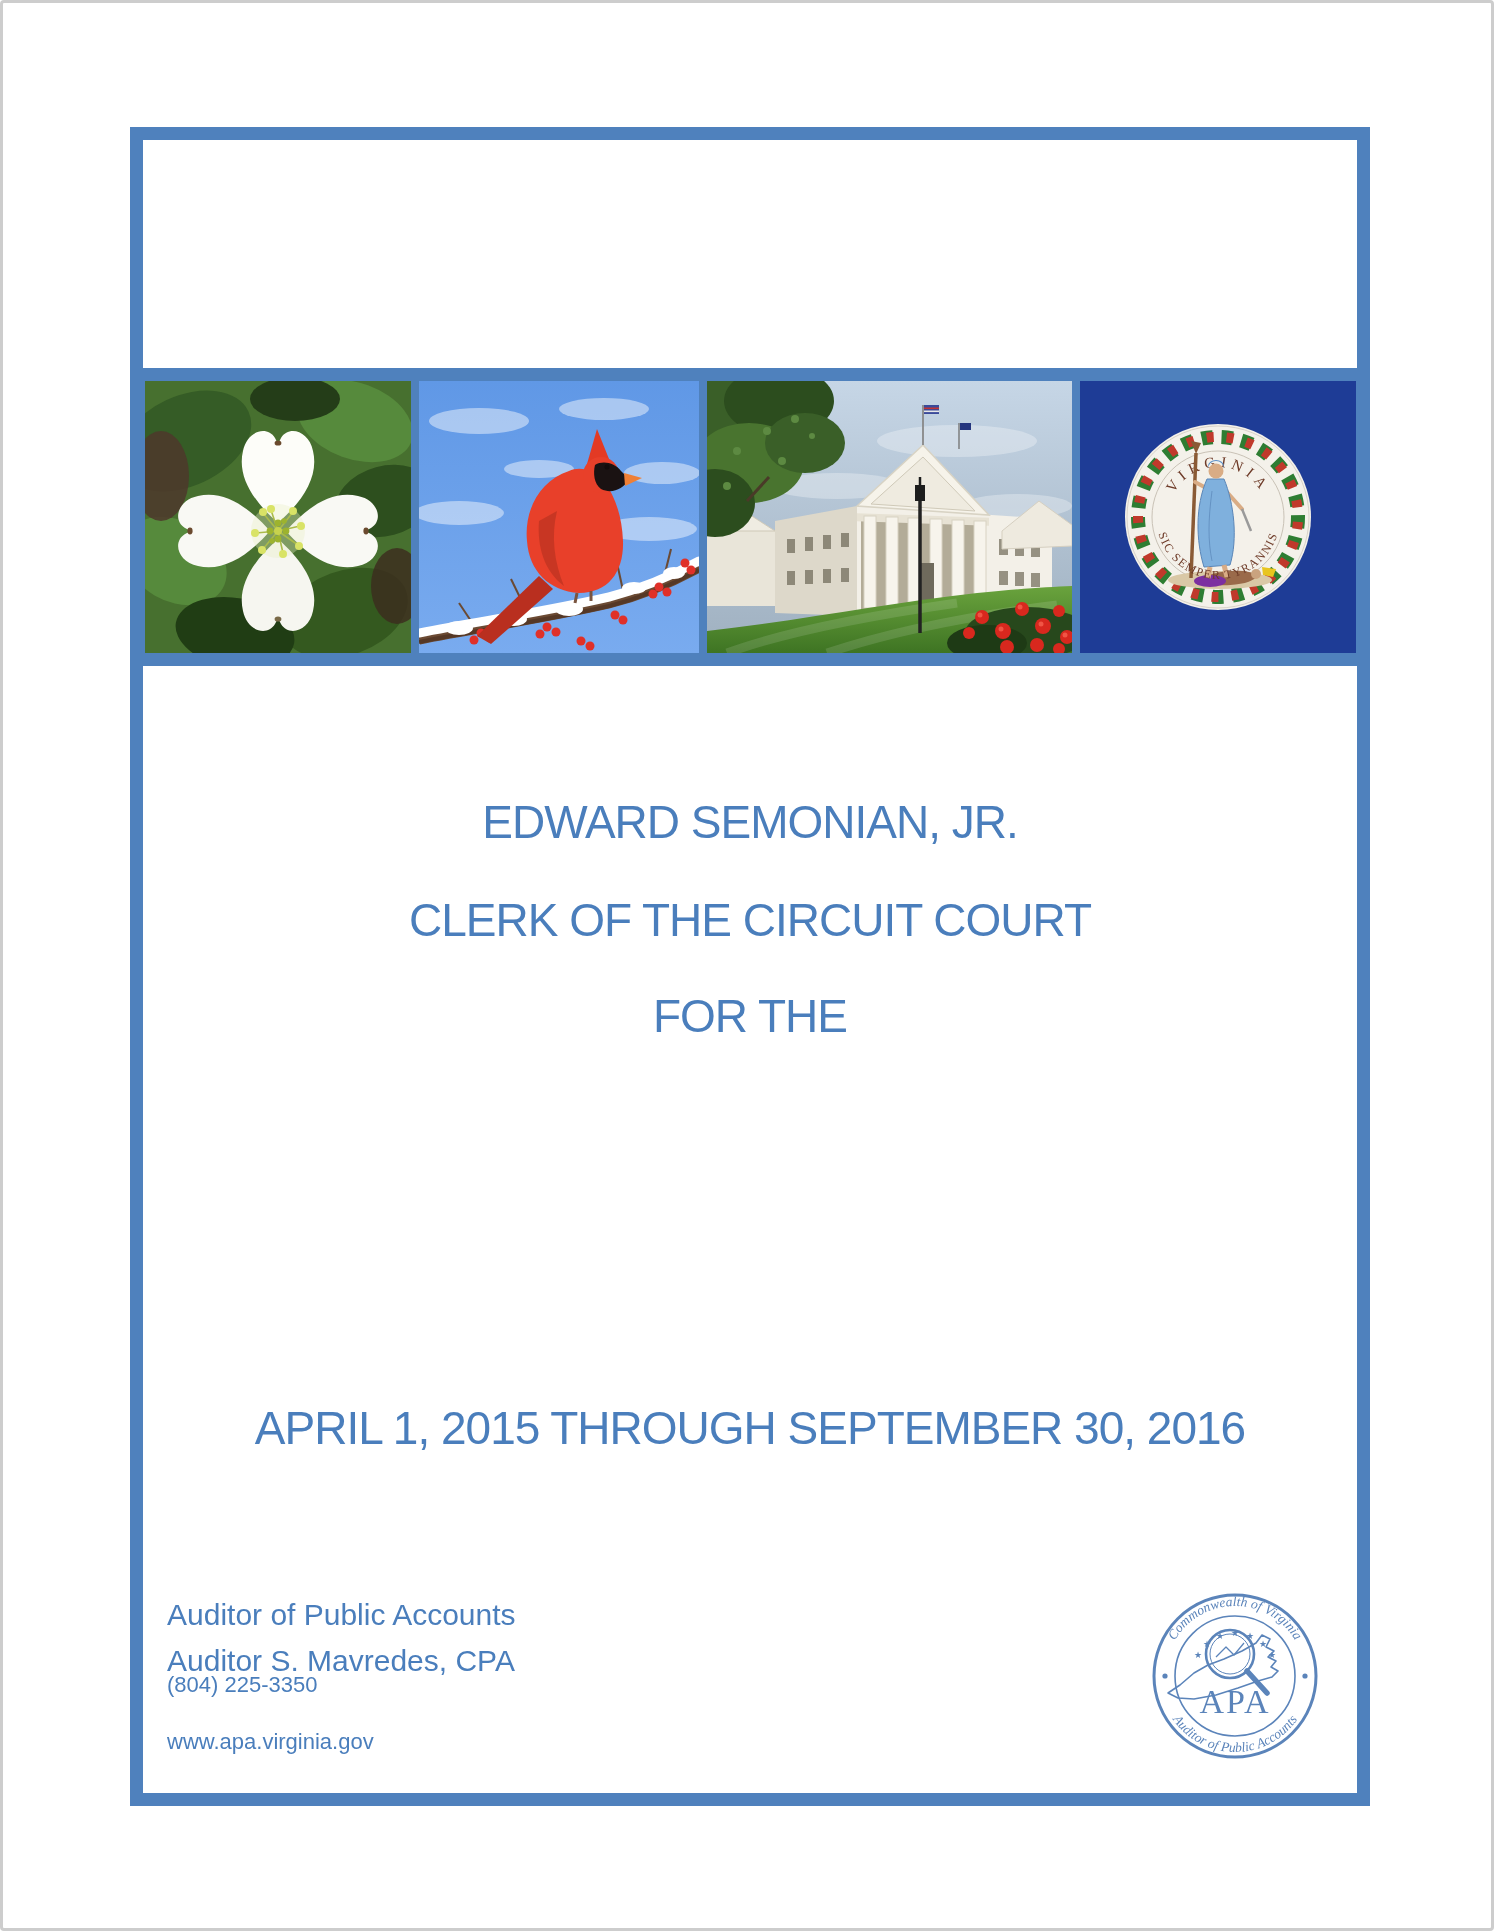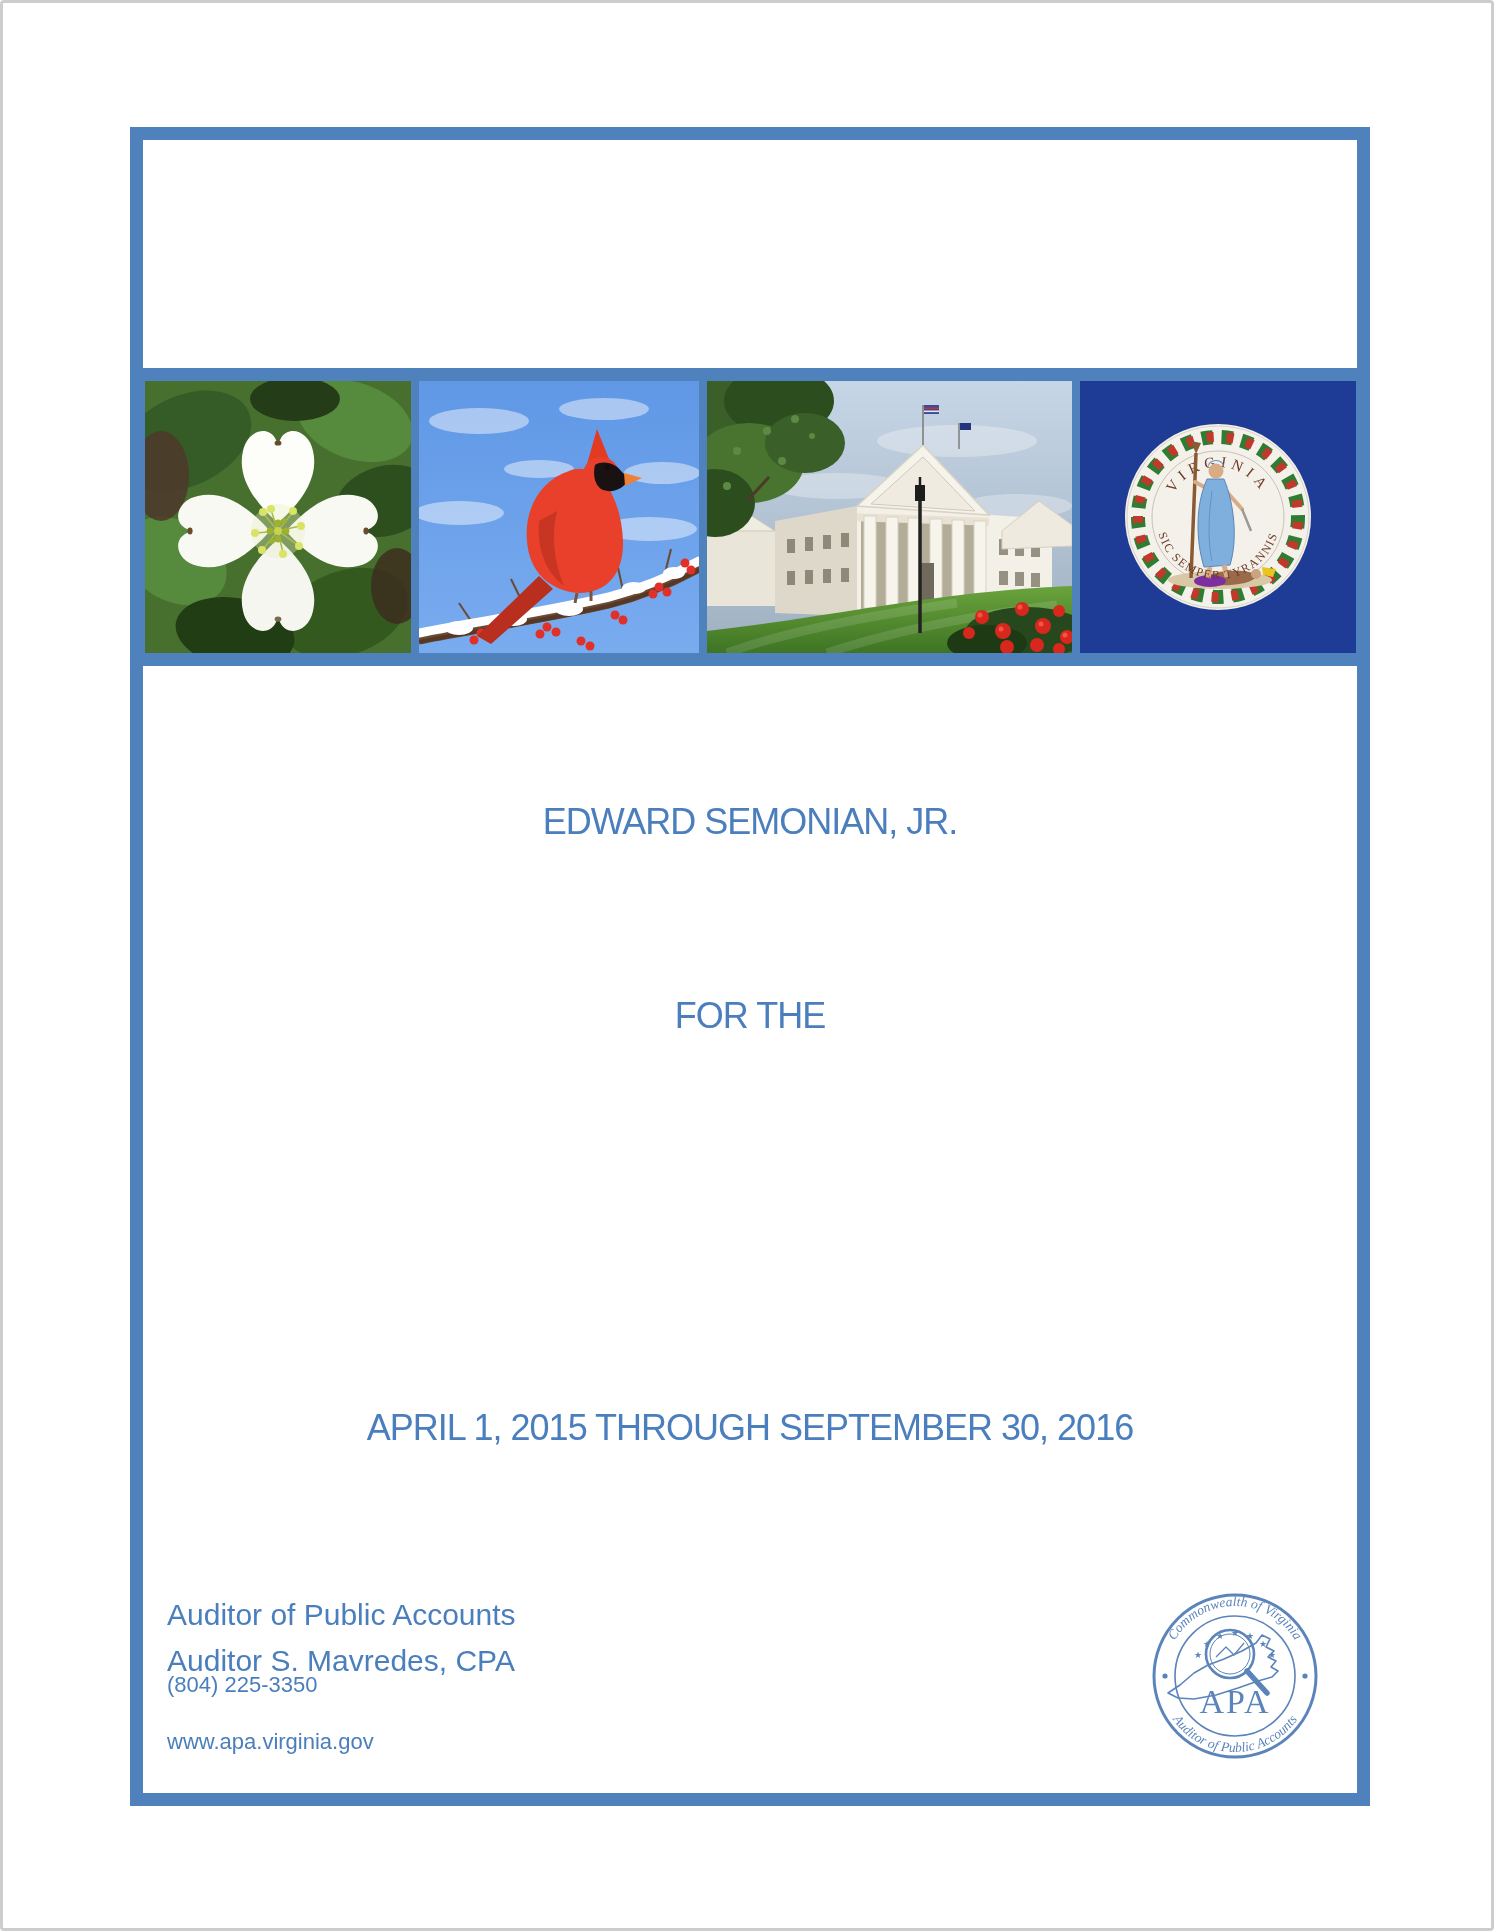--- a/index.html
+++ b/index.html
@@ -12,21 +12,21 @@
     position:absolute;left:127px;top:124px;width:1240px;height:1679px;
     background:#4f81bd;box-sizing:border-box;padding:13px;
     display:flex;flex-direction:column;
   }
   .header-box{height:228px;background:#ffffff;flex:none;}
   .photo-strip{margin-top:13px;height:272px;flex:none;display:flex;gap:8px;padding-left:2px;}
   .photo-strip svg{display:block;height:272px;flex:none;}
   .main-area{margin-top:13px;flex:1;background:#ffffff;position:relative;}
   .tline{
     position:absolute;left:0;right:0;text-align:center;
-    color:#4a7ebc;font-size:36px;line-height:46px;letter-spacing:-1px;white-space:nowrap;
+    color:#4a7ebc;font-size:46px;line-height:46px;letter-spacing:-1px;white-space:nowrap;
   }
   .foot{position:absolute;left:24px;color:#4a7ebc;white-space:nowrap;}
   .foot.big{font-size:30px;line-height:30px;}
   .foot.small{font-size:22px;line-height:22px;}
   .apa-seal{position:absolute;left:1007px;top:925px;width:170px;height:170px;}
 </style>
 </head>
 <body>
 
 <div class="blue-box">
@@ -309,20 +309,21 @@
         <path d="M128,88 a8,8 0 0 1 16,0 l0,-3 a8,6 0 0 0 -16,0 Z" fill="#5a8fc8"></path>
       </g>
       <text font-family="Liberation Serif, serif" font-size="12" letter-spacing="1.5" fill="#6e3b28">
         <textPath href="#vaBot" startOffset="50%" text-anchor="middle">SIC SEMPER TYRANNIS</textPath>
       </text>
     </svg>
   </div>
 
   <div class="main-area">
     <div class="tline" style="top:133px">EDWARD SEMONIAN, JR.</div>
+    <div class="tline" style="top:231px">CLERK OF THE CIRCUIT COURT</div>
     <div class="tline" style="top:327px">FOR THE</div>
     <div class="tline" style="top:739px">APRIL 1, 2015 THROUGH SEPTEMBER 30, 2016</div>
 
     <div class="foot big" style="top:934px">Auditor of Public Accounts</div>
     <div class="foot big" style="top:980px">Auditor S. Mavredes, CPA</div>
     <div class="foot small" style="top:1065px">www.apa.virginia.gov</div>
     <div class="foot small" style="top:1008px">(804) 225-3350</div>
 
     <svg class="apa-seal" viewBox="0 0 170 170">
       <defs>

